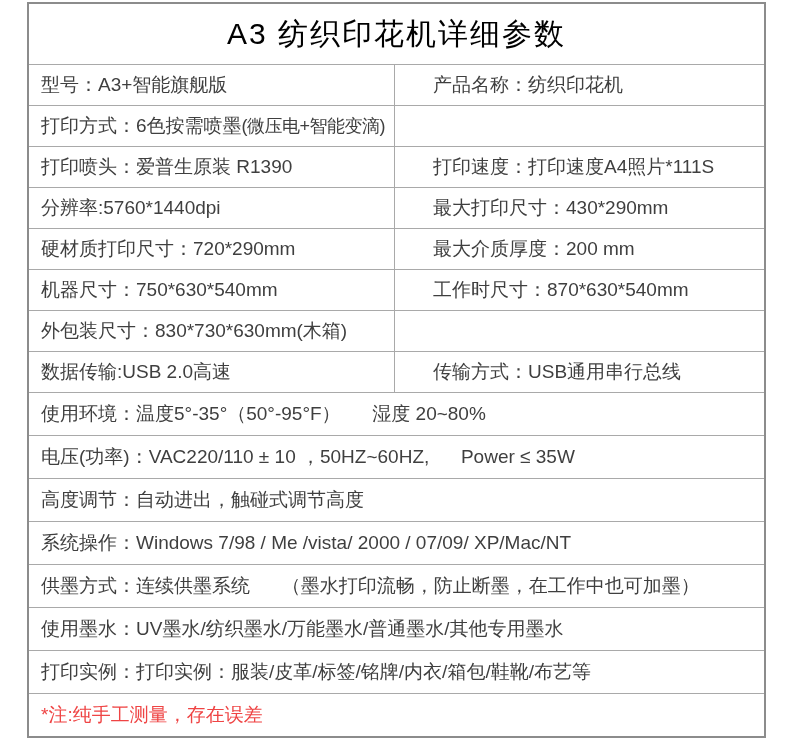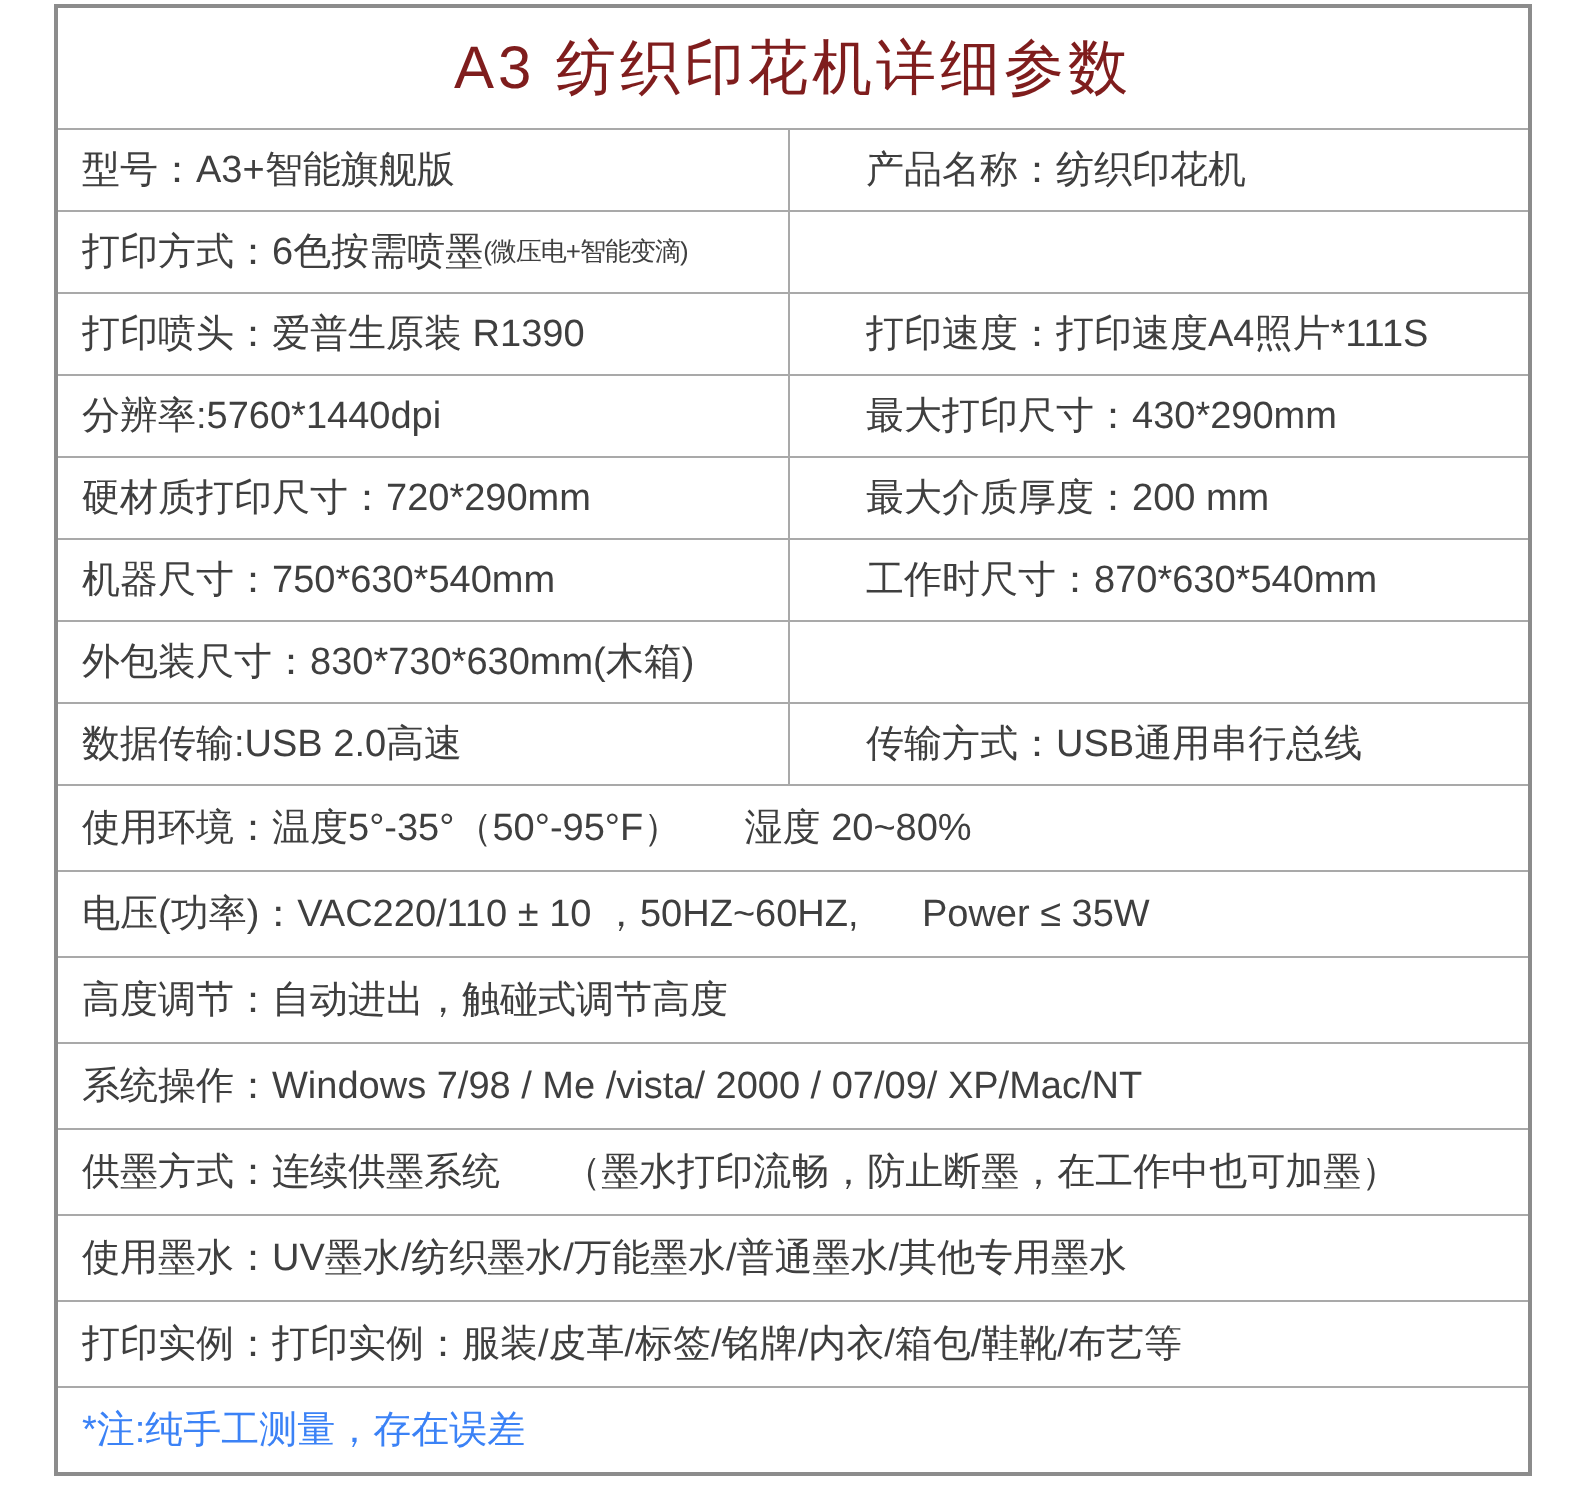--- a/index.html
+++ b/index.html
@@ -16,21 +16,21 @@
     border: 2px solid #8c8c8c;
     background: #ffffff;
   }
   .title-row {
     height: 60px;
     display: flex;
     align-items: center;
     justify-content: center;
     font-size: 30px;
     letter-spacing: 2px;
-    color: #7f1d1d;
+    color: #000000;
   }
   .row {
     display: flex;
     border-top: 1px solid #a9a9a9;
     color: #3f3f3f;
     font-size: 19px;
   }
   .row.paired { height: 41px; gap: 24px; }
   .row.full   { height: 43px; }
   .cell-left {
@@ -54,22 +54,22 @@
   }
   .cell-full {
     flex: 1;
     display: flex;
     align-items: center;
     padding-left: 12px;
     padding-right: 4px;
     white-space: pre-wrap;
     overflow: hidden;
   }
-  .small { font-size: 13px; letter-spacing: -0.5px; }
-  .note-row .cell-full { color: #3b82f6; }
+  .small { font-size: 18px; letter-spacing: -0.5px; }
+  .note-row .cell-full { color: #ef4444; }
 </style>
 </head>
 <body>
 
 <div class="spec-table">
 
   <div class="title-row">A3 纺织印花机详细参数</div>
 
   <div class="row paired">
     <div class="cell-left">型号：A3+智能旗舰版</div>

